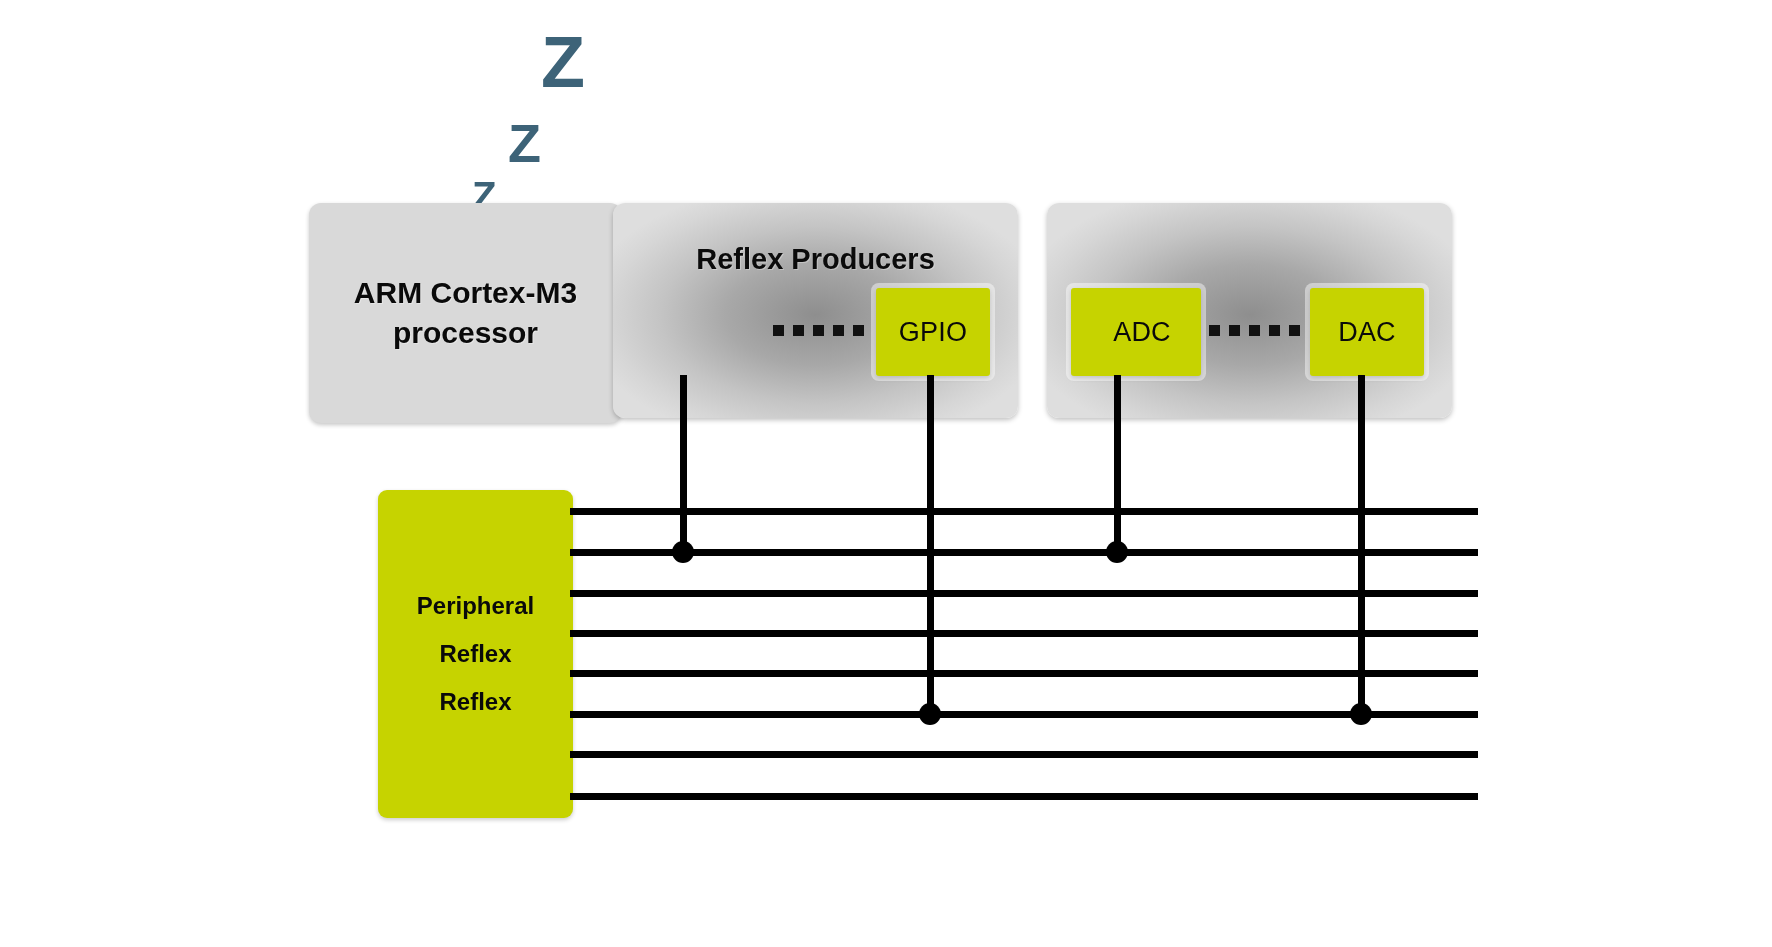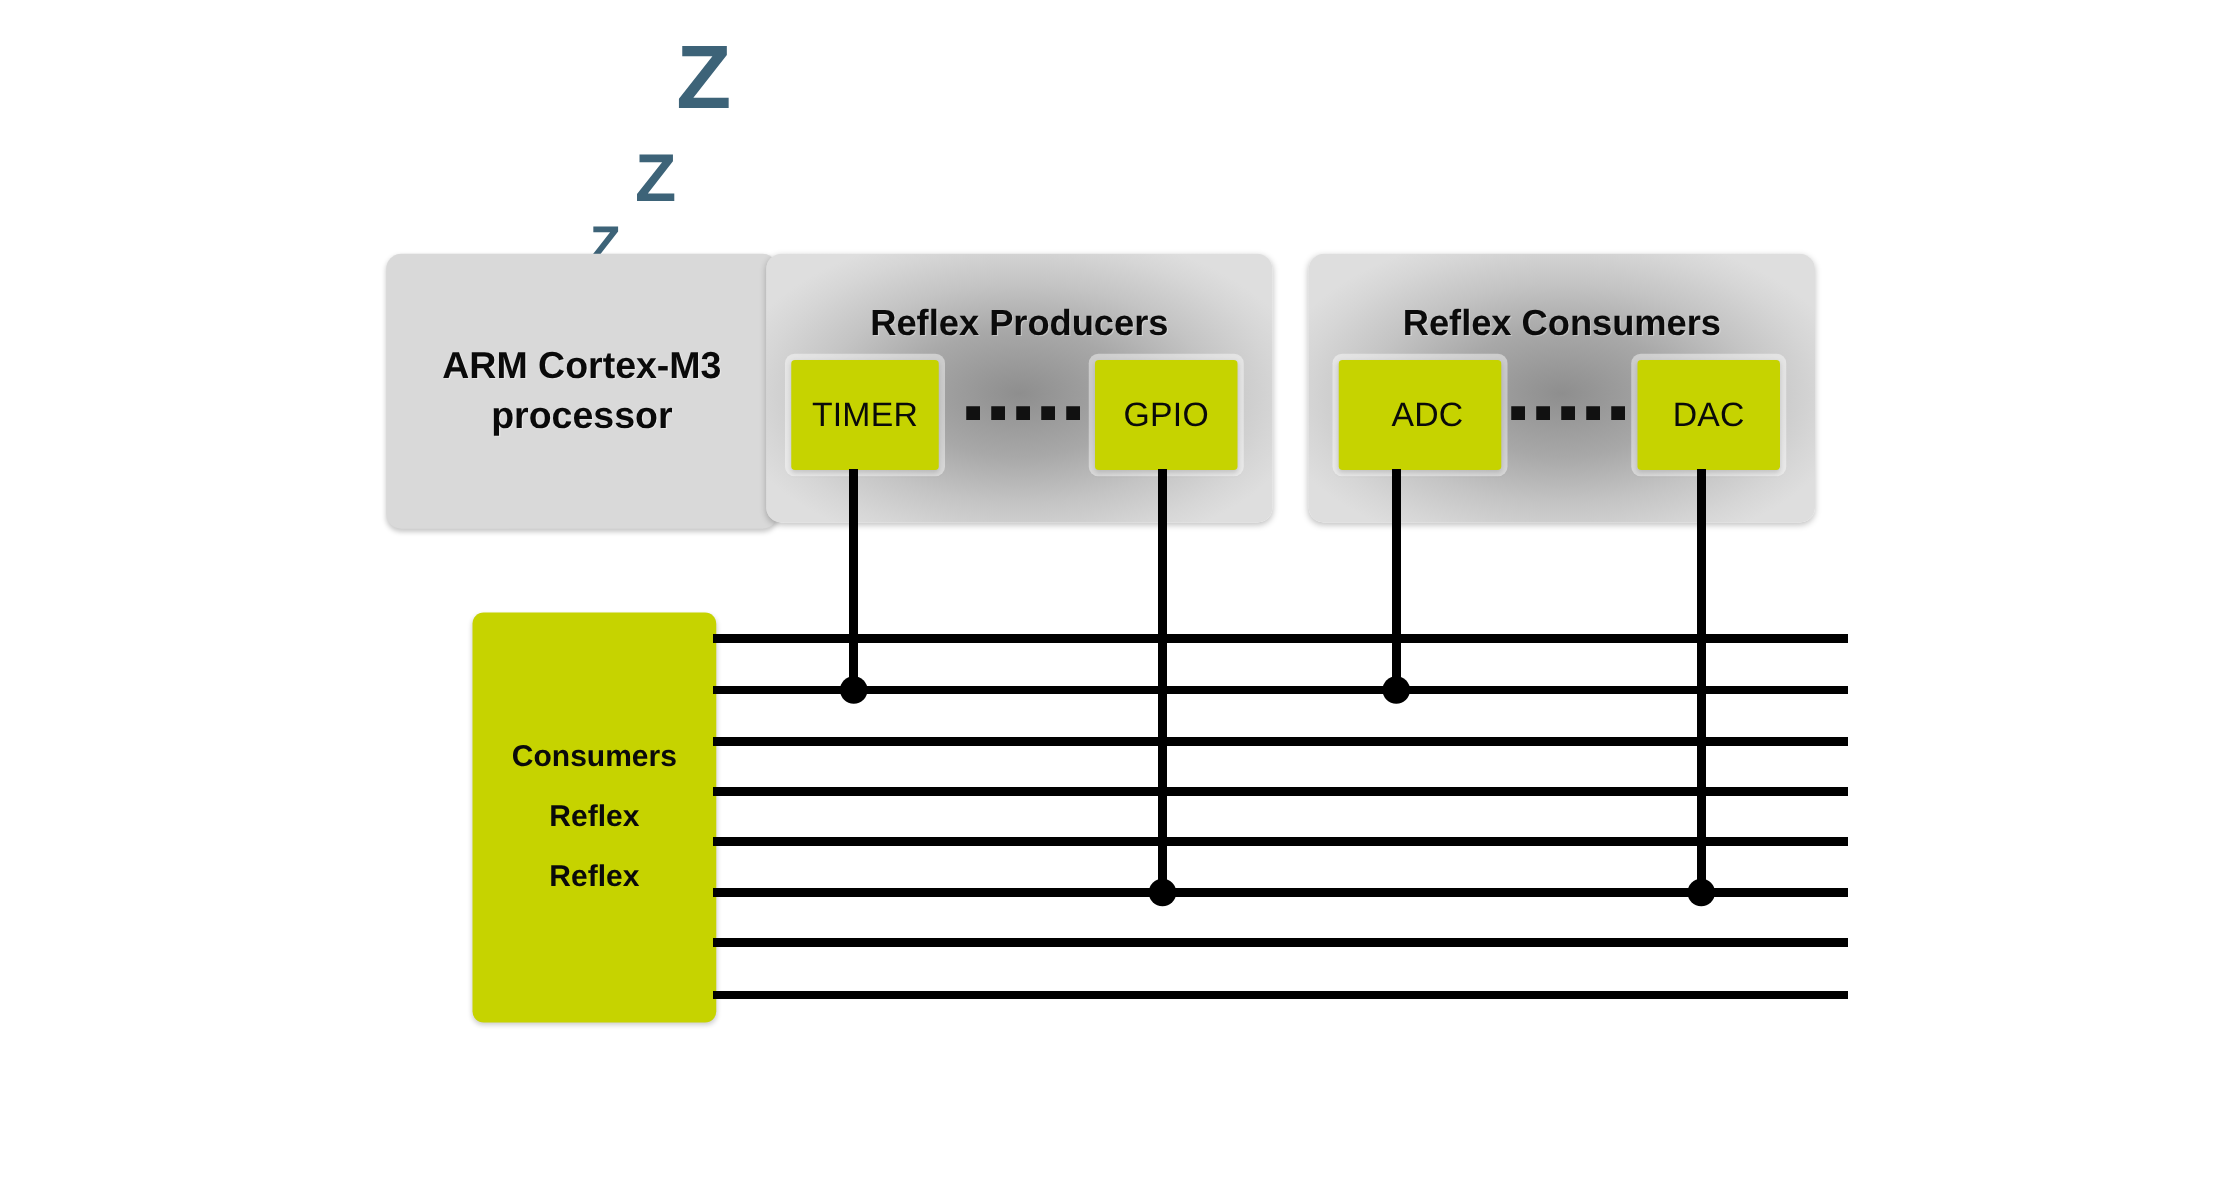--- a/index.html
+++ b/index.html
@@ -70,47 +70,45 @@
 
   <div id="arm-box">
     <div id="arm-label">
       <div>ARM Cortex-M3</div>
       <div>processor</div>
     </div>
   </div>
 
   <div class="group-panel" id="producers-panel">
     <div class="group-title">Reflex Producers</div>
-    <div class="chip" id="chip-timer">TIMER</div>
     <div class="ellipsis" id="ellipsis-producers">
       <span></span>
         <span></span>
         <span></span>
         <span></span>
         <span></span>
     </div>
     <div class="chip" id="chip-gpio">GPIO</div>
   </div>
 
   <div class="group-panel" id="consumers-panel">
-    <div class="group-title">Reflex Consumers</div>
     <div class="chip" id="chip-adc">ADC</div>
     <div class="ellipsis" id="ellipsis-consumers">
       <span></span>
         <span></span>
         <span></span>
         <span></span>
         <span></span>
     </div>
     <div class="chip" id="chip-dac">DAC</div>
   </div>
 
   <div id="prs-box">
     <div id="prs-label">
-      <div>Consumers</div>
+      <div>Peripheral</div>
       <div>Reflex</div>
       <div>Reflex</div>
     </div>
   </div>
 
   <svg id="wires" viewBox="0 0 1772 947" xmlns="http://www.w3.org/2000/svg">
     <g stroke="#000" stroke-width="7" fill="none" shape-rendering="crispEdges">
 
       <line x1="570" y1="511" x2="1478" y2="511"></line>
       <line x1="570" y1="552" x2="1478" y2="552"></line>

